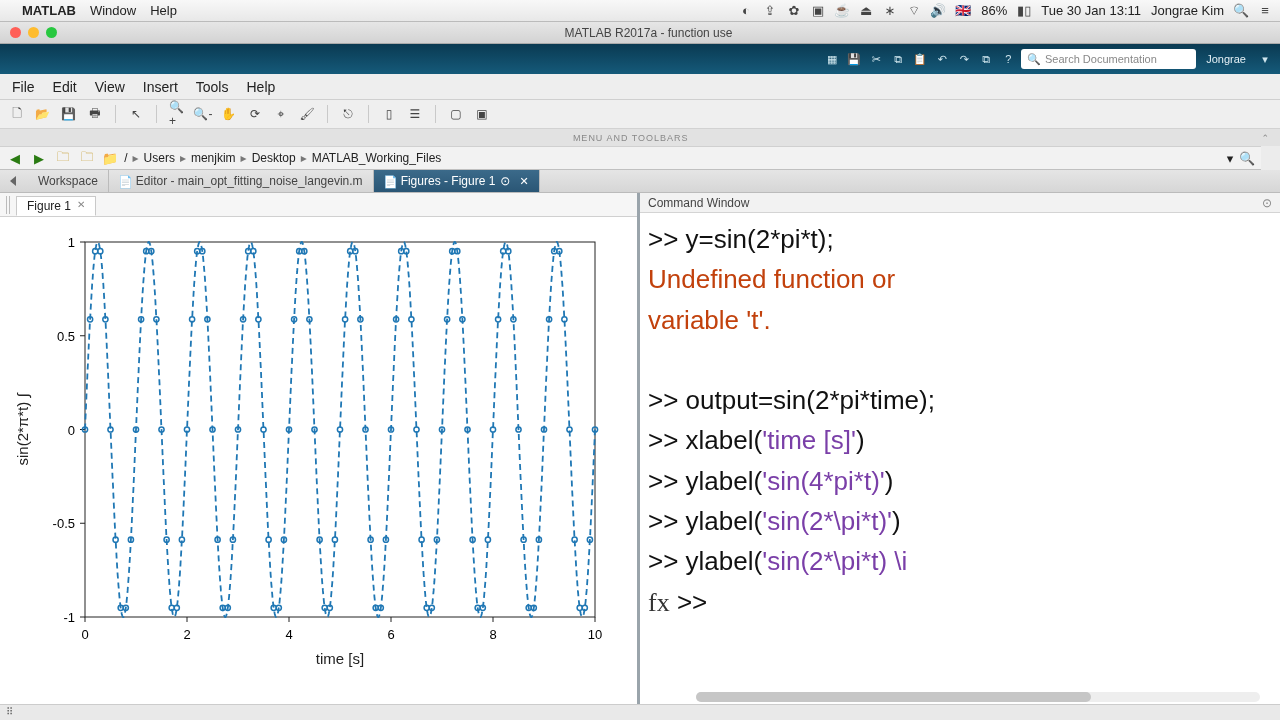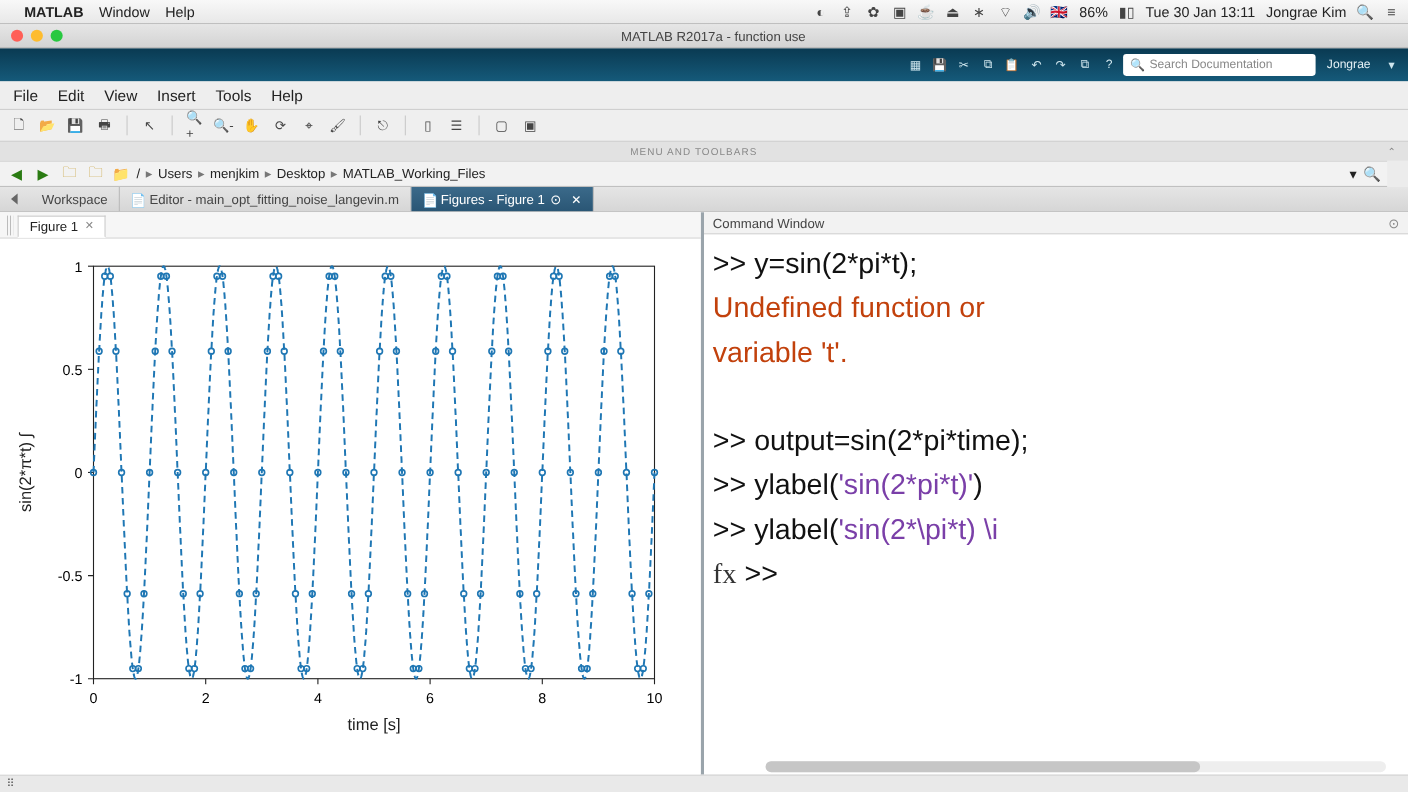--- a/index.html
+++ b/index.html
@@ -375,21 +375,23 @@
     <div class="hdr">
       <span>Command Window</span>
       <span class="dock">⊙</span>
     </div>
     <div class="cmd" id="cmd">
       <div class="line">&gt;&gt; y=sin(2*pi*t);</div>
         <div class="line err">Undefined function or</div>
         <div class="line err">variable 't'.</div>
         <div class="line">&nbsp;</div>
         <div class="line">&gt;&gt; output=sin(2*pi*time);</div>
-        <div class="line">&gt;&gt; ylabel(<span class="str">'sin(2*pi*t)'</span>)</div>
+        <div class="line">&gt;&gt; xlabel(<span class="str">'time [s]'</span>)</div>
+        <div class="line">&gt;&gt; ylabel(<span class="str">'sin(4*pi*t)'</span>)</div>
+        <div class="line">&gt;&gt; ylabel(<span class="str">'sin(2*\pi*t)'</span>)</div>
         <div class="line">&gt;&gt; ylabel(<span class="str">'sin(2*\pi*t) \i</span></div>
         <div class="line"><span class="fx">fx</span> &gt;&gt; </div>
         <div class="hscroll">
           <div class="thumb"></div>
         </div>
     </div>
   </div>
 </div>
 
 <div class="status">

